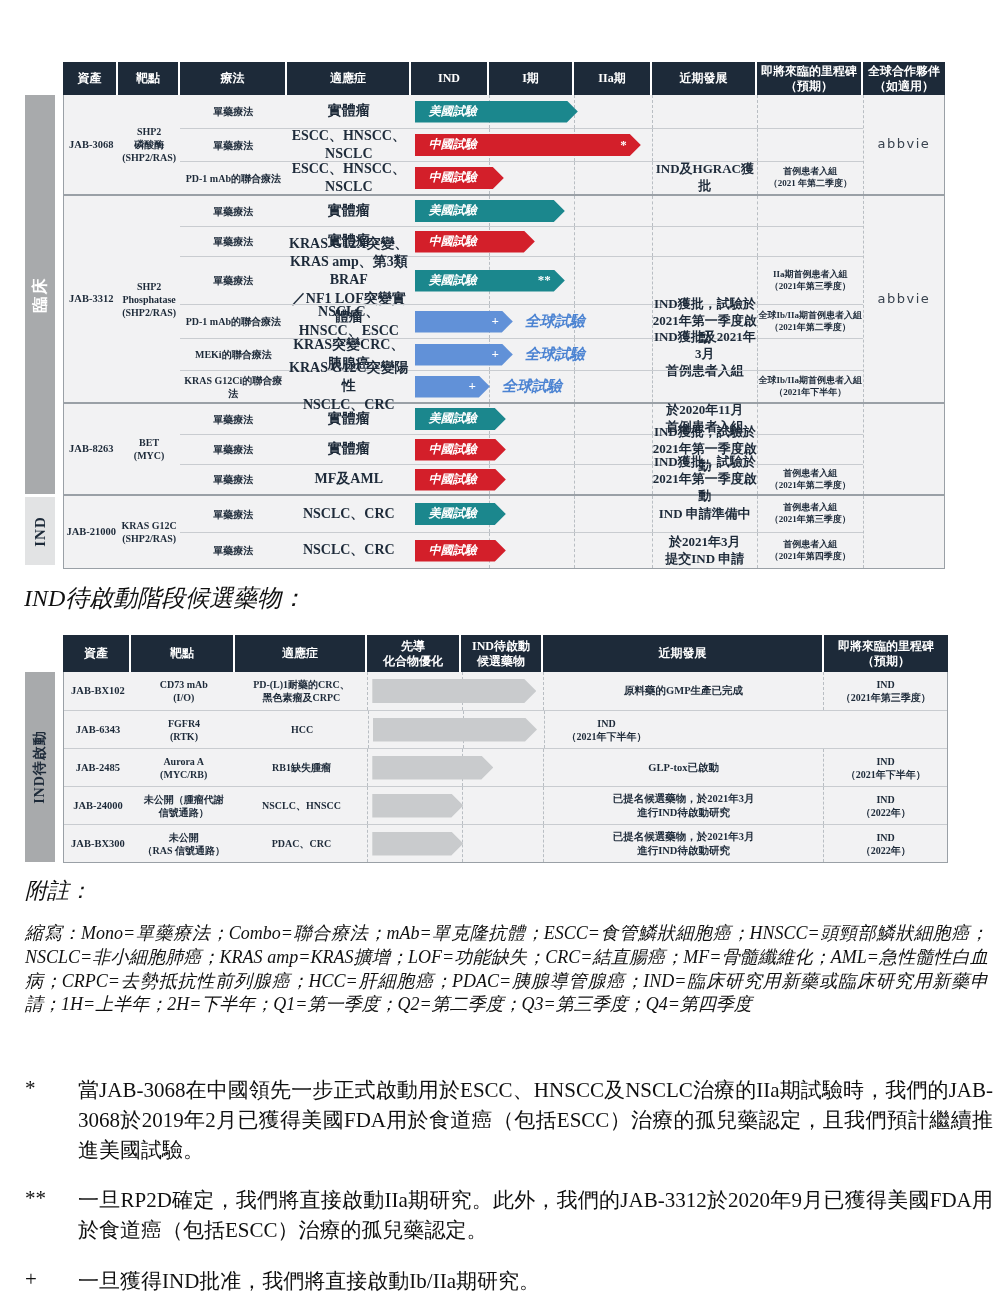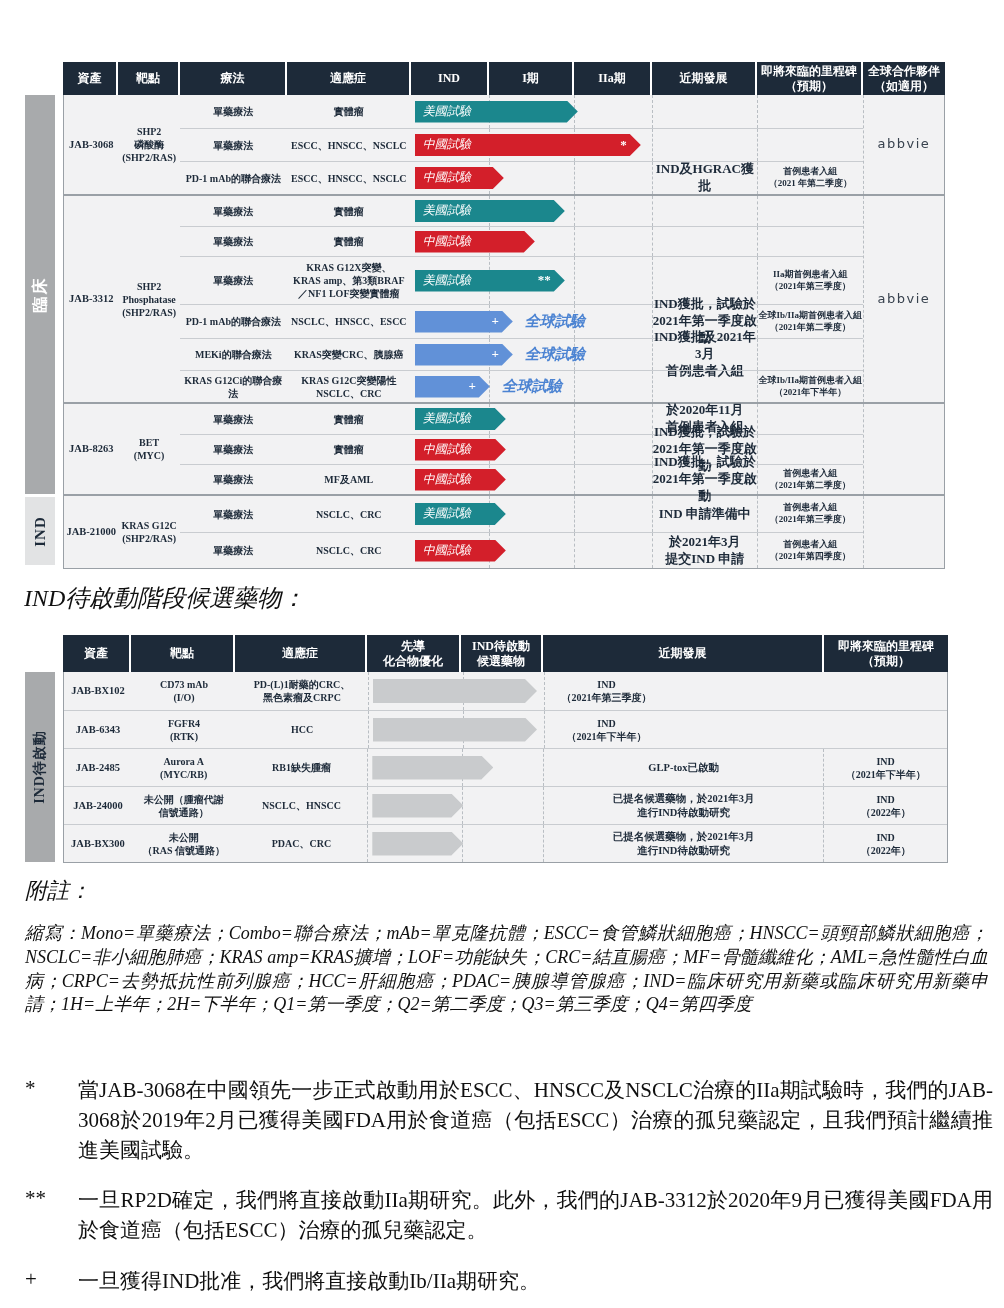--- a/index.html
+++ b/index.html
@@ -19,34 +19,34 @@
   .grp{display:flex;}
   .grp + .grp{border-top:2px solid #9aa0a6;}
   .cell{display:flex;align-items:center;justify-content:center;text-align:center;
         white-space:pre-line;font-weight:bold;color:var(--navy);box-sizing:border-box;line-height:1.3;}
   .asset{width:55px;font-size:10.5px;}
   .target{width:62px;font-size:10px;}
   .mid{display:flex;flex-direction:column;width:683px;}
   .sub{display:flex;box-sizing:border-box;}
   .sub + .sub{border-top:1px solid #c9ccd0;}
   .cw-therapy{width:107px;font-size:10px;}
-  .cw-ind{width:124px;font-size:10px;}
+  .cw-ind{width:124px;font-size:14px;}
   .cw-phase{width:241px;position:relative;}
   .cw-dev{width:105px;font-size:13px;border-left:1px dashed var(--dash);}
   .cw-ms{width:106px;font-size:9px;border-left:1px dashed var(--dash);}
   .partner{width:82px;border-left:1px dashed var(--dash);}
   .abbvie{font-family:"DejaVu Sans","Liberation Sans",sans-serif;font-size:13px;
           letter-spacing:1.5px;color:#38424e;font-weight:500;}
   .dline{position:absolute;top:0;bottom:0;width:0;border-left:1px dashed var(--dash);z-index:1;}
   .d1{left:78px;} .d2{left:163px;}
   .arrow{position:absolute;left:4px;top:50%;transform:translateY(-50%);height:22px;z-index:2;
          display:flex;align-items:center;padding:0 14px 0 8px;box-sizing:border-box;color:#fff;
          clip-path:polygon(0 0,calc(100% - 11px) 0,100% 50%,calc(100% - 11px) 100%,0 100%);}
   .teal{background:var(--teal);} .red{background:var(--red);} .blue{background:var(--blue);}
-  .alabel{font-style:italic;font-weight:normal;font-size:12px;white-space:nowrap;}
+  .alabel{font-style:italic;font-weight:bold;font-size:12px;white-space:nowrap;margin-left:6px;}
   .amarker{font-weight:bold;font-size:13px;margin-left:auto;}
   .gsuffix{position:absolute;top:50%;transform:translateY(-50%);color:var(--blueText);
            font-style:italic;font-weight:bold;font-size:15px;z-index:2;white-space:nowrap;}
 
   
   .sb{position:absolute;width:30px;display:flex;align-items:center;justify-content:center;overflow:hidden;}
   .sb .txt{transform:rotate(-90deg);white-space:nowrap;font-weight:bold;letter-spacing:2px;}
   #sb-clinical{left:25px;top:95px;height:399px;background:var(--sbDark);}
   #sb-clinical .txt{color:#fff;font-size:16px;}
   #sb-ind{left:25px;top:497px;height:68px;background:var(--sbLight);}
@@ -279,20 +279,21 @@
 （預期）</div>
       </div>
     <div class="tbody" id="t2-body">
         <div class="row2">
           <div class="cell c2-asset">JAB-BX102</div>
           <div class="cell c2-target">CD73 mAb
 (I/O)</div>
           <div class="cell c2-ind">PD-(L)1耐藥的CRC、
 黑色素瘤及CRPC</div>
           <div class="cell az"><div class="dline dz"></div><div class="garrow" style="width: 164px;"></div></div>
+          <div class="cell c2-dev">原料藥的GMP生產已完成</div>
           <div class="cell c2-ms">IND
 （2021年第三季度）</div>
         </div>
         <div class="row2">
           <div class="cell c2-asset">JAB-6343</div>
           <div class="cell c2-target">FGFR4
 (RTK)</div>
           <div class="cell c2-ind">HCC</div>
           <div class="cell az"><div class="dline dz"></div><div class="garrow" style="width: 164px;"></div></div>
           <div class="cell c2-ms">IND

